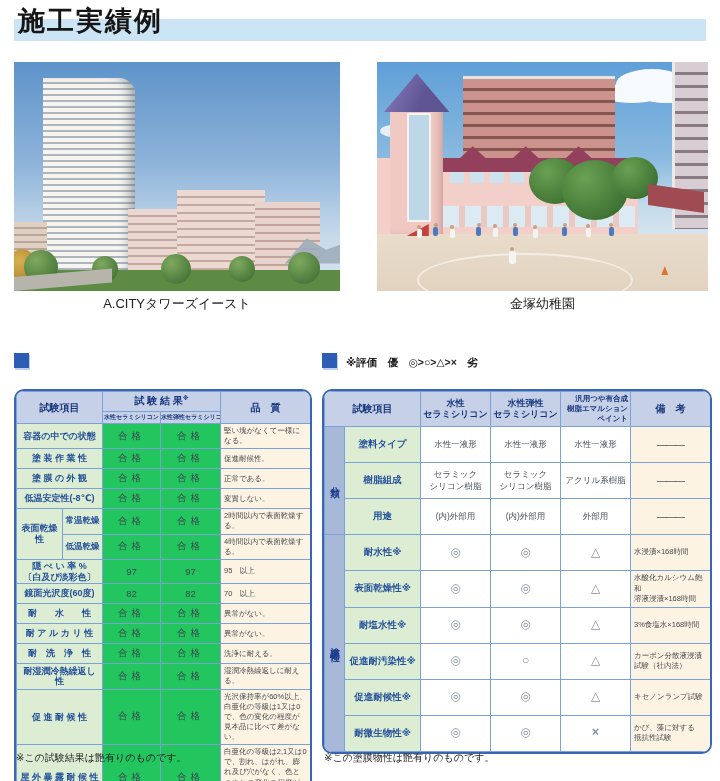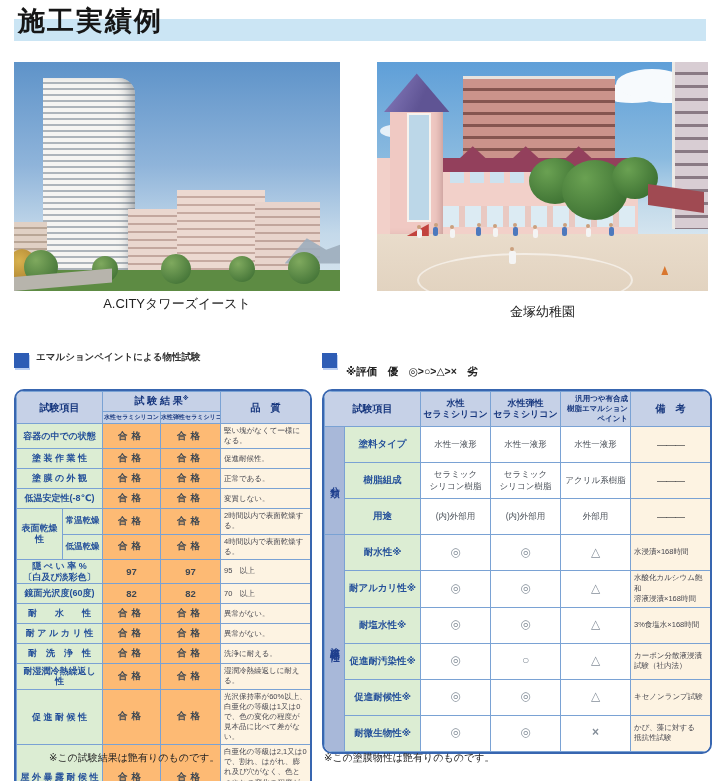--- a/index.html
+++ b/index.html
@@ -79,64 +79,64 @@
       clip-path:polygon(0 100%,100% 0,100% 100%);}
   #photoR .cone{right:12%;bottom:7%;width:7px;height:9px;background:#d9772f;
       clip-path:polygon(50% 0,0 100%,100% 100%);}
   .kid{position:absolute;width:5px;height:9px;border-radius:2px;background:#f4f4f4;}
   .kid::before{content:"";position:absolute;top:-4px;left:.5px;width:4px;height:4px;
       border-radius:50%;background:#caa07e;}
   .kid.blue{background:#4d79bd;}
   .kid.big{width:7px;height:13px;}
 
   .caption{position:absolute;top:295px;text-align:center;font-size:13px;color:#222;}
-  #capL{left:14px;width:326px;} #capR{left:377px;width:331px;margin-top:8px;}
+  #capL{left:14px;width:326px;} #capR{left:377px;width:331px;}
 
   
   .sec-head{position:absolute;top:346px;display:flex;align-items:flex-start;}
   #secL{left:14px;} #secR{left:322px;}
   .sq{width:15px;height:15px;background:#2e5db5;margin-top:7px;flex:0 0 auto;
       box-shadow:1px 2px 0 #bcd0f2;}
   .sec-title{font-size:22px;font-weight:900;color:#2e5db5;letter-spacing:1px;line-height:1.25;
       margin-left:2px;text-shadow:1px 2px 0 #bcd0f2;}
   .jis-note{margin-left:7px;margin-top:4px;font-size:9.5px;line-height:1.5;color:#333;font-weight:bold;}
-  .rating-note{margin-left:9px;margin-top:19px;font-size:10.5px;color:#222;font-weight:bold;}
+  .rating-note{margin-left:9px;margin-top:10px;font-size:10.5px;color:#222;font-weight:bold;}
 
   
   .tblwrap{position:absolute;top:389px;border:2px solid #3866b0;border-radius:10px;
       overflow:hidden;background:#fff;}
   #tblL{left:14px;width:294px;} #tblR{left:322px;width:386px;}
   table{width:100%;border-collapse:collapse;table-layout:fixed;}
   th,td{border:1px solid #7aa2d4;padding:1px 2px;vertical-align:middle;}
   .hdr{background:#c6d1e7;color:#17377e;font-weight:bold;font-size:10px;text-align:center;}
   .hdr .mark{font-size:6px;vertical-align:super;}
   .hdr.sub{font-size:6px;white-space:nowrap;overflow:hidden;padding:1px 0;}
   .hdr.colp{font-size:9px;line-height:1.25;margin-top:41px;}
   .hdr.small{font-size:7.5px;line-height:1.3;text-align:right;}
   #tblL thead tr:first-child th{height:17px;}
   #tblL tbody tr{height:20px;}
   .item-cell{background:#dcedd3;color:#24509a;font-weight:bold;font-size:9px;text-align:center;line-height:1.2;}
   .sub-cell{background:#dcedd3;color:#24509a;font-weight:bold;font-size:8.5px;text-align:center;}
-  .result-cell{background:#fdba74;color:#3d4752;font-size:9.5px;font-weight:bold;text-align:center;}
+  .result-cell{background:#22c55e;color:#3d4752;font-size:9.5px;font-weight:normal;text-align:center;}
   .spread{letter-spacing:4px;}
   .quality-cell{background:#fdf3e2;color:#47474f;font-size:7.5px;line-height:1.35;
       text-align:left;padding:2px 3px;}
   #tblR thead th{height:32px;}
   #tblR tbody tr{height:36px;}
   .grp-cell{background:#a8b8d9;color:#1f3f8e;font-weight:bold;font-size:9.5px;text-align:center;
       writing-mode:vertical-rl;text-orientation:upright;letter-spacing:2px;padding:2px 0;}
   .item-cell2{background:#dcedd3;color:#24509a;font-weight:bold;font-size:9.5px;text-align:center;}
   .val-cell{background:#fff;color:#4a5058;font-size:8.5px;text-align:center;line-height:1.3;}
   .val-cell.sym{font-size:12px;color:#848e99;font-weight:bold;}
   .remark-cell{background:#fdf3e2;color:#47474f;font-size:7.5px;text-align:left;
       padding:2px 3px;line-height:1.4;}
   .remark-cell.dash{text-align:center;color:#555;font-size:10px;letter-spacing:-1px;}
   .pre{white-space:pre-line;}
   .footnote{position:absolute;top:751px;font-size:10px;color:#222;}
-  #fnL{left:23px;padding-left:26px;} #fnR{left:324px;}
+  #fnL{left:16px;} #fnR{left:324px;}
 </style>
 </head>
 <body>
 
 <div class="title-bar"></div>
 <h1 class="page-title">施工実績例</h1>
 
 <figure class="photo" id="photoL">
   <div class="tower"></div>
   <div class="lowl"></div>
@@ -190,21 +190,20 @@
   <div class="kid blue" style="left:70%;bottom:24%"></div>
   <div class="kid big" style="left:40%;bottom:12%"></div>
 </figure>
 
 <div class="caption" id="capL">A.CITYタワーズイースト</div>
 <div class="caption" id="capR">金塚幼稚園</div>
 
 <div class="sec-head" id="secL">
   <span class="sq"></span>
   <span class="jis-note">
-    <span style="display:block">エマルションペイントによる物性試験</span>
   </span>
 </div>
 <div class="sec-head" id="secR">
   <span class="sq"></span>
   <span class="rating-note">※評価　優　◎&gt;○&gt;△&gt;×　劣</span>
 </div>
 
 <div class="tblwrap" id="tblL">
   <table>
     <colgroup>
@@ -367,21 +366,21 @@
         </tr>
         <tr>
           <th class="grp-cell" rowspan="6">塗膜物性</th>
           <th class="item-cell2">耐水性※</th>
           <td class="val-cell pre sym">◎</td>
           <td class="val-cell pre sym">◎</td>
           <td class="val-cell pre sym">△</td>
           <td class="remark-cell pre">水浸漬×168時間</td>
         </tr>
         <tr>
-          <th class="item-cell2">耐アルカリ性※</th>
+          <th class="item-cell2">表面乾燥性※</th>
           <td class="val-cell pre sym">◎</td>
           <td class="val-cell pre sym">◎</td>
           <td class="val-cell pre sym">△</td>
           <td class="remark-cell pre">水酸化カルシウム飽和
 溶液浸漬×168時間</td>
         </tr>
         <tr>
           <th class="item-cell2">耐塩水性※</th>
           <td class="val-cell pre sym">◎</td>
           <td class="val-cell pre sym">◎</td>

